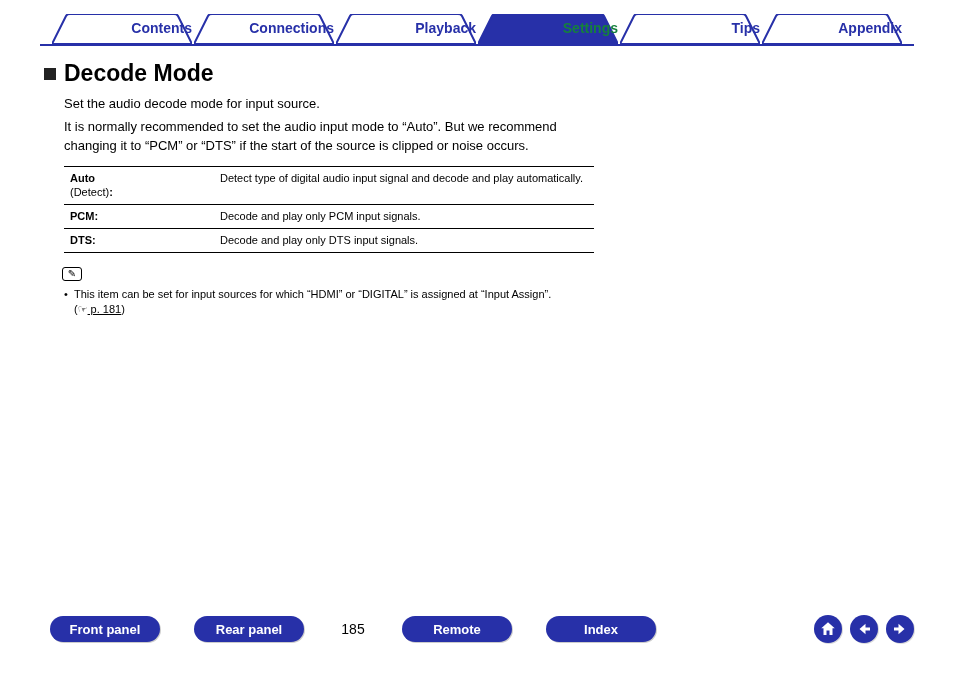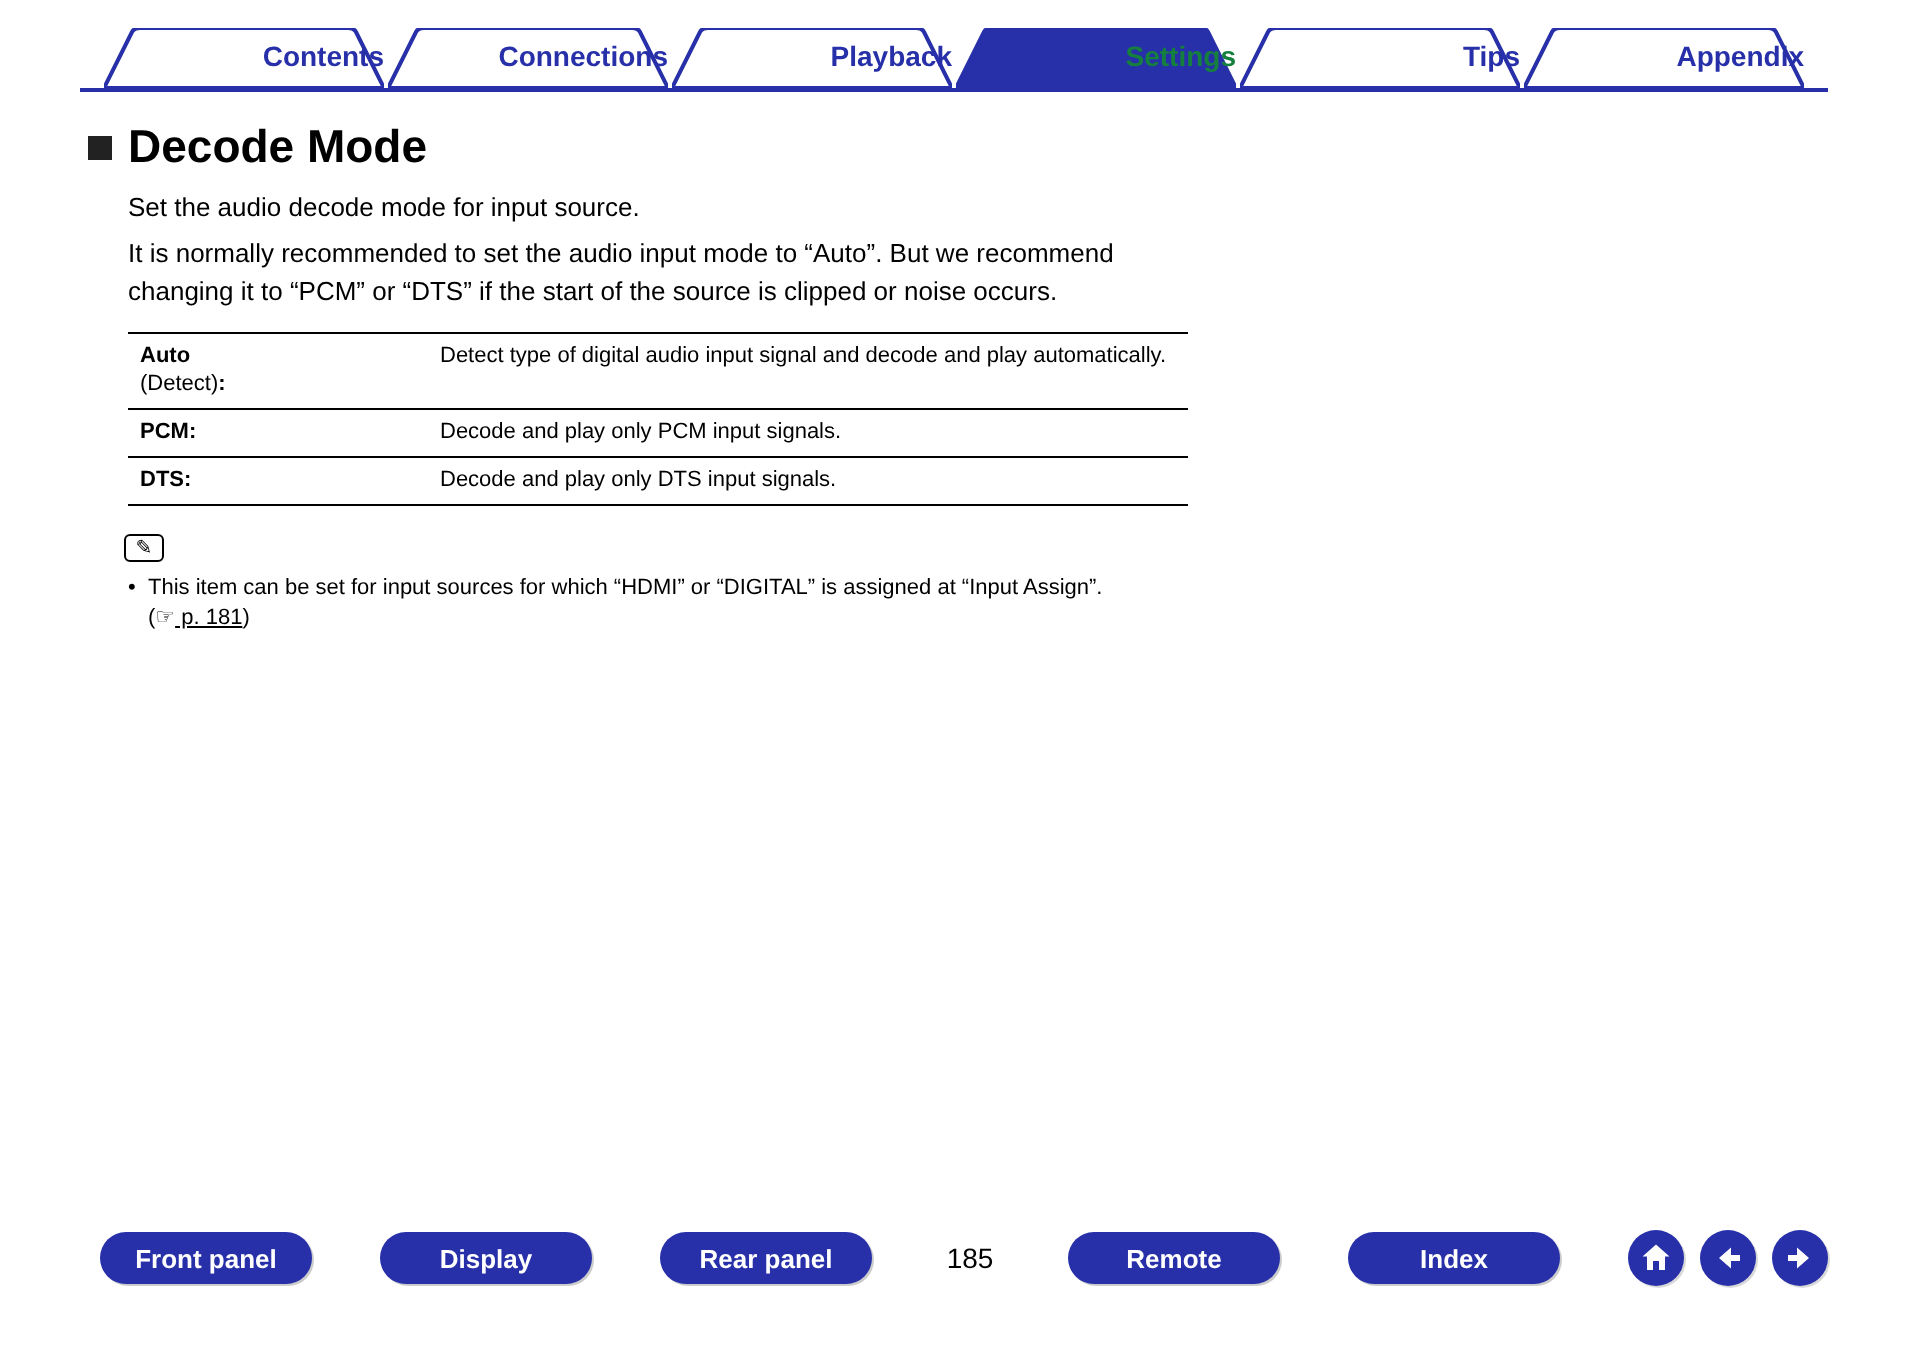--- a/index.html
+++ b/index.html
@@ -275,23 +275,20 @@
       </li>
     </ul>
   </div>
 </div>
 
 <div class="bottom-bar">
   <div class="pill">
     <span>Front panel</span>
   </div>
   <div class="pill">
-    <span>Display</span>
-  </div>
-  <div class="pill">
     <span>Rear panel</span>
   </div>
   <div class="page-number">185</div>
   <div class="pill">
     <span>Remote</span>
   </div>
   <div class="pill">
     <span>Index</span>
   </div>
 

